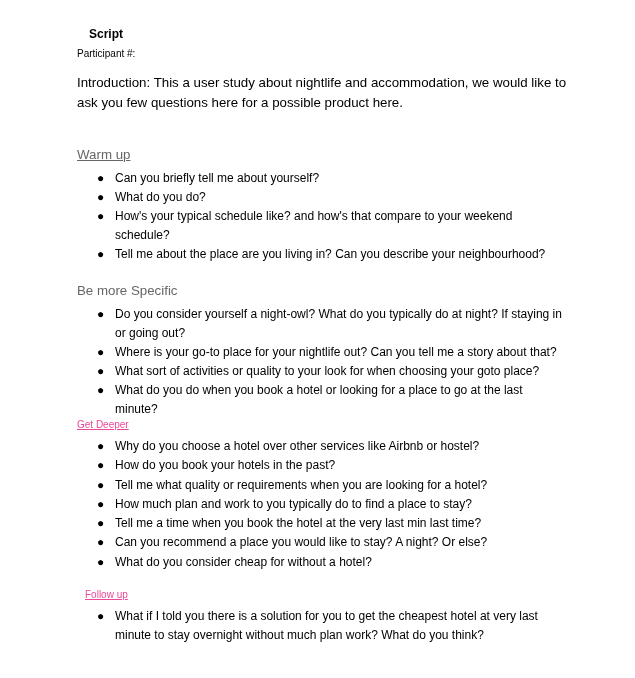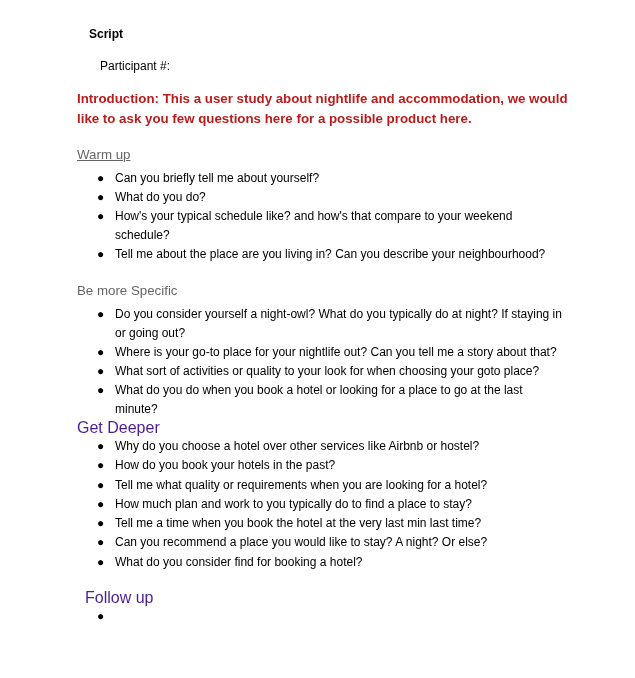--- a/index.html
+++ b/index.html
@@ -4,24 +4,24 @@
   <style>
     html, body { margin: 0; padding: 0; background: #ffffff; }
     body {
       width: 635px; height: 678px; overflow: hidden;
       font-family: "Liberation Sans", sans-serif;
       font-size: 12px; color: #000000;
       position: relative;
     }
     .doc { position: absolute; left: 77px; top: 0; width: 520px; }
     .title { position: absolute; top: 27px; font-weight: bold; font-size: 12px; margin-left: 12px; }
-    .participant { position: absolute; top: 59px; font-size: 12px; margin-left: 23px; }
-    .intro { position: absolute; top: 89px; font-size: 13.3px; line-height: 20px; color: #b91c1c; width: 500px; font-weight: bold; }
+    .participant { position: absolute; top: 48px; font-size: 10px; }
+    .intro { position: absolute; top: 73px; font-size: 13.3px; line-height: 20px; color: #000000; width: 500px; }
     .section-heading { position: absolute; font-size: 13.3px; color: #666666; }
-    .section-heading.dark { font-size: 16px; color: #4c1d95; }
+    .section-heading.dark { font-size: 10px; color: #ec4899; text-decoration: underline; }
     ul.qlist {
       position: absolute; margin: 0; padding: 0; list-style: none; width: 470px;
       left: 20px;
     }
     ul.qlist li {
       position: relative; padding-left: 18px; font-size: 12px; line-height: 19px;
     }
     ul.qlist li .bullet {
       position: absolute; left: 0; top: 0; font-size: 12px;
     }
@@ -61,20 +61,20 @@
     </ul>
 
   <div class="section-heading dark" id="sec2-h">Get Deeper</div>
   <ul class="qlist" id="sec2-l">
       <li><span class="bullet">●</span><span>Why do you choose a hotel over other services like Airbnb or hostel?</span></li>
       <li><span class="bullet">●</span><span>How do you book your hotels in the past?</span></li>
       <li><span class="bullet">●</span><span>Tell me what quality or requirements when you are looking for a hotel?</span></li>
       <li><span class="bullet">●</span><span>How much plan and work to you typically do to find a place to stay?</span></li>
       <li><span class="bullet">●</span><span>Tell me a time when you book the hotel at the very last min last time?</span></li>
       <li><span class="bullet">●</span><span>Can you recommend a place you would like to stay? A night? Or else?</span></li>
-      <li><span class="bullet">●</span><span>What do you consider find for booking a hotel?</span></li>
+      <li><span class="bullet">●</span><span>What do you consider cheap for without a hotel?</span></li>
     </ul>
 
   <div class="section-heading dark" id="sec3-h">Follow up</div>
   <ul class="qlist" id="sec3-l">
-      <li><span class="bullet">●</span></li>
+      <li><span class="bullet">●</span><span>What if I told you there is a solution for you to get the cheapest hotel at very last minute to stay overnight without much plan work? What do you think?</span></li>
     </ul>
 </div>
 
 </body></html>

